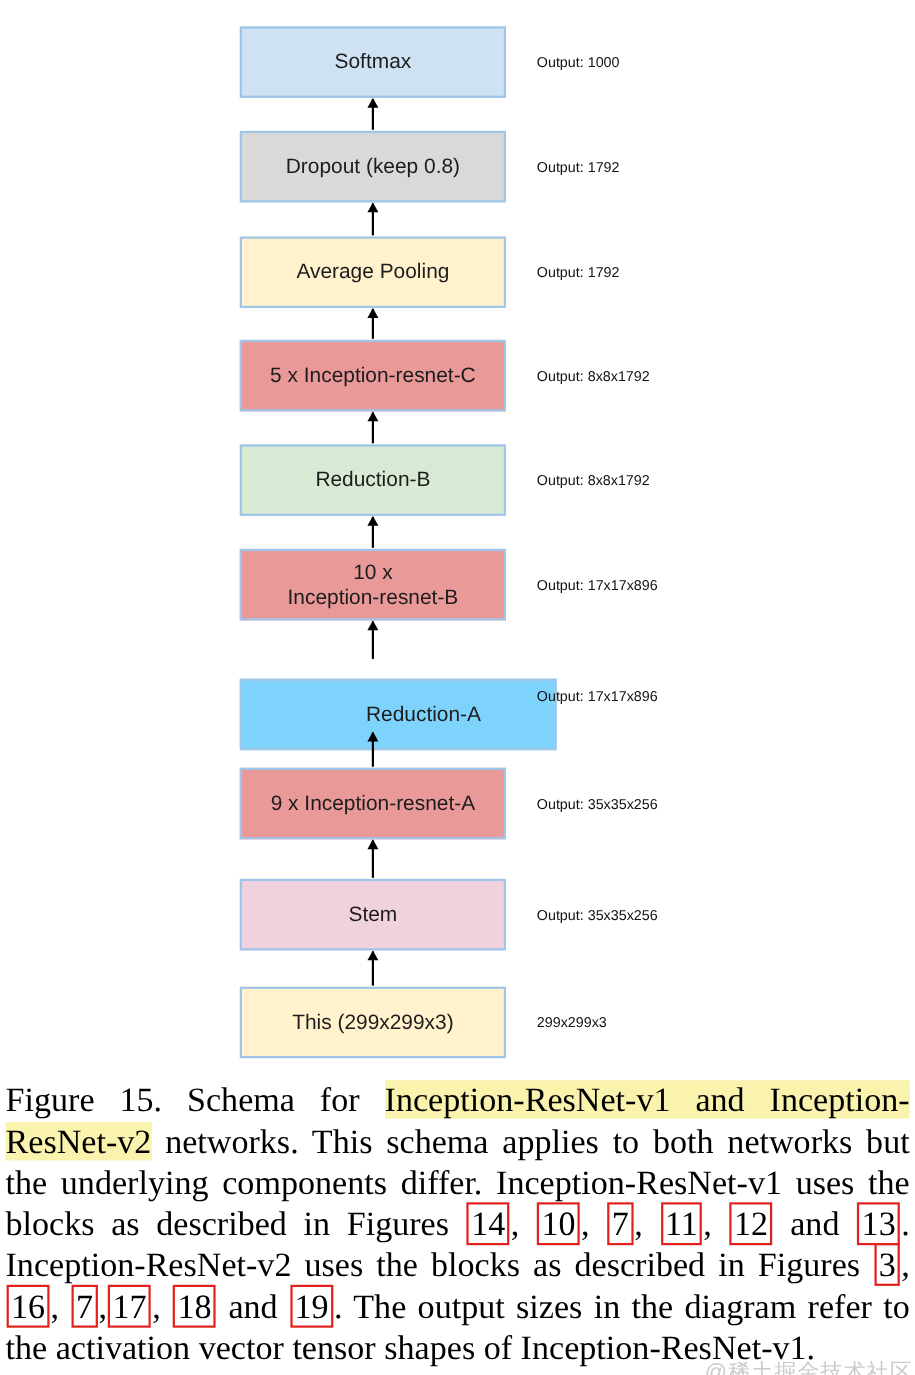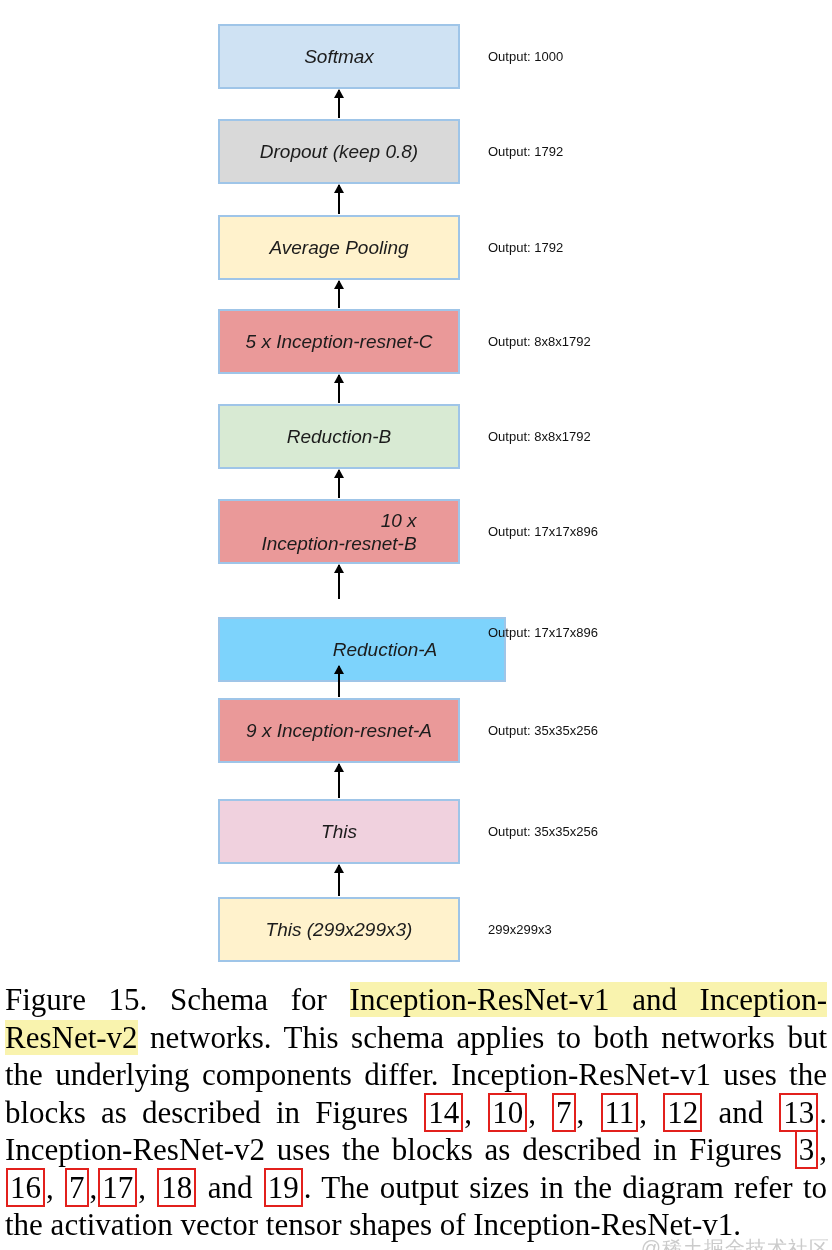--- a/index.html
+++ b/index.html
@@ -15,21 +15,20 @@
     position:absolute;
     left:218px;
     width:238px;
     height:61px;
     border:2px solid #737373;
     display:flex;
     align-items:center;
     justify-content:center;
     text-align:center;
     box-sizing:content-box;
-    font-style:italic;
   }
   .block-label {
     font-size:19px;
     line-height:23px;
     color:#1c1c1c;
     white-space:pre-line;
   }
   .out-label {
     position:absolute;
     left:488px;
@@ -108,38 +107,38 @@
       <div class="block" style="top: 309px; background: rgb(234, 153, 153); border-color: rgb(159, 197, 232);">
         <div class="block-label">5 x Inception-resnet-C</div>
       </div>
       <div class="out-label" style="top: 309px;">Output: 8x8x1792</div>
       <div class="arrow" style="top: 281px; height: 27px; background: rgb(0, 0, 0);"></div>
       <div class="block" style="top: 404px; background: rgb(216, 234, 211); border-color: rgb(159, 197, 232);">
         <div class="block-label">Reduction-B</div>
       </div>
       <div class="out-label" style="top: 404px;">Output: 8x8x1792</div>
       <div class="arrow" style="top: 375px; height: 28px; background: rgb(0, 0, 0);"></div>
-      <div class="block" style="top: 499px; background: rgb(234, 153, 153); border-color: rgb(159, 197, 232); text-align: right;">
+      <div class="block" style="top: 499px; background: rgb(234, 153, 153); border-color: rgb(159, 197, 232);">
         <div class="block-label">10 x
 Inception-resnet-B</div>
       </div>
       <div class="out-label" style="top: 499px;">Output: 17x17x896</div>
       <div class="arrow" style="top: 470px; height: 28px; background: rgb(0, 0, 0);"></div>
       <div class="block" style="top: 617px; background: #7dd3fc; border-color: rgb(159, 197, 232); padding-left: 46px;">
         <div class="block-label">Reduction-A</div>
       </div>
       <div class="out-label" style="top: 600px;">Output: 17x17x896</div>
       <div class="arrow" style="top: 565px; height: 34px; background: rgb(0, 0, 0);"></div>
       <div class="block" style="top: 698px; background: rgb(234, 153, 153); border-color: rgb(159, 197, 232);">
         <div class="block-label">9 x Inception-resnet-A</div>
       </div>
       <div class="out-label" style="top: 698px;">Output: 35x35x256</div>
       <div class="arrow" style="top: 666px; height: 31px; background: rgb(0, 0, 0);"></div>
       <div class="block" style="top: 799px; background: rgb(240, 209, 222); border-color: rgb(159, 197, 232);">
-        <div class="block-label">This</div>
+        <div class="block-label">Stem</div>
       </div>
       <div class="out-label" style="top: 799px;">Output: 35x35x256</div>
       <div class="arrow" style="top: 764px; height: 34px; background: rgb(0, 0, 0);"></div>
       <div class="block" style="top: 897px; background: rgb(255, 242, 204); border-color: rgb(159, 197, 232);">
         <div class="block-label">This (299x299x3)</div>
       </div>
       <div class="out-label" style="top: 897px;">299x299x3</div>
       <div class="arrow" style="top: 865px; height: 31px; background: rgb(0, 0, 0);"></div>
     </div>
   <p id="caption"><span>Figure 15.  Schema for </span><span class="hl" style="background: rgb(249, 243, 174);">Inception-ResNet-v1 and Inception-ResNet-v2</span><span> networks.  This schema applies to both networks but the underlying components differ.  Inception-ResNet-v1 uses the blocks as described in Figures </span><span class="figref" style="border-color: rgb(226, 32, 28);">14</span><span>, </span><span class="figref" style="border-color: rgb(226, 32, 28);">10</span><span>, </span><span class="figref" style="border-color: rgb(226, 32, 28);">7</span><span>, </span><span class="figref" style="border-color: rgb(226, 32, 28);">11</span><span>, </span><span class="figref" style="border-color: rgb(226, 32, 28);">12</span><span> and </span><span class="figref" style="border-color: rgb(226, 32, 28);">13</span><span>.  Inception-ResNet-v2 uses the blocks as described in Figures </span><span class="figref" style="border-color: rgb(226, 32, 28);">3</span><span>, </span><span class="figref" style="border-color: rgb(226, 32, 28);">16</span><span>, </span><span class="figref" style="border-color: rgb(226, 32, 28);">7</span><span>,</span><span class="figref" style="border-color: rgb(226, 32, 28);">17</span><span>, </span><span class="figref" style="border-color: rgb(226, 32, 28);">18</span><span> and </span><span class="figref" style="border-color: rgb(226, 32, 28);">19</span><span>.  The output sizes in the diagram refer to the activation vector tensor shapes of Inception-ResNet-v1.</span></p>

